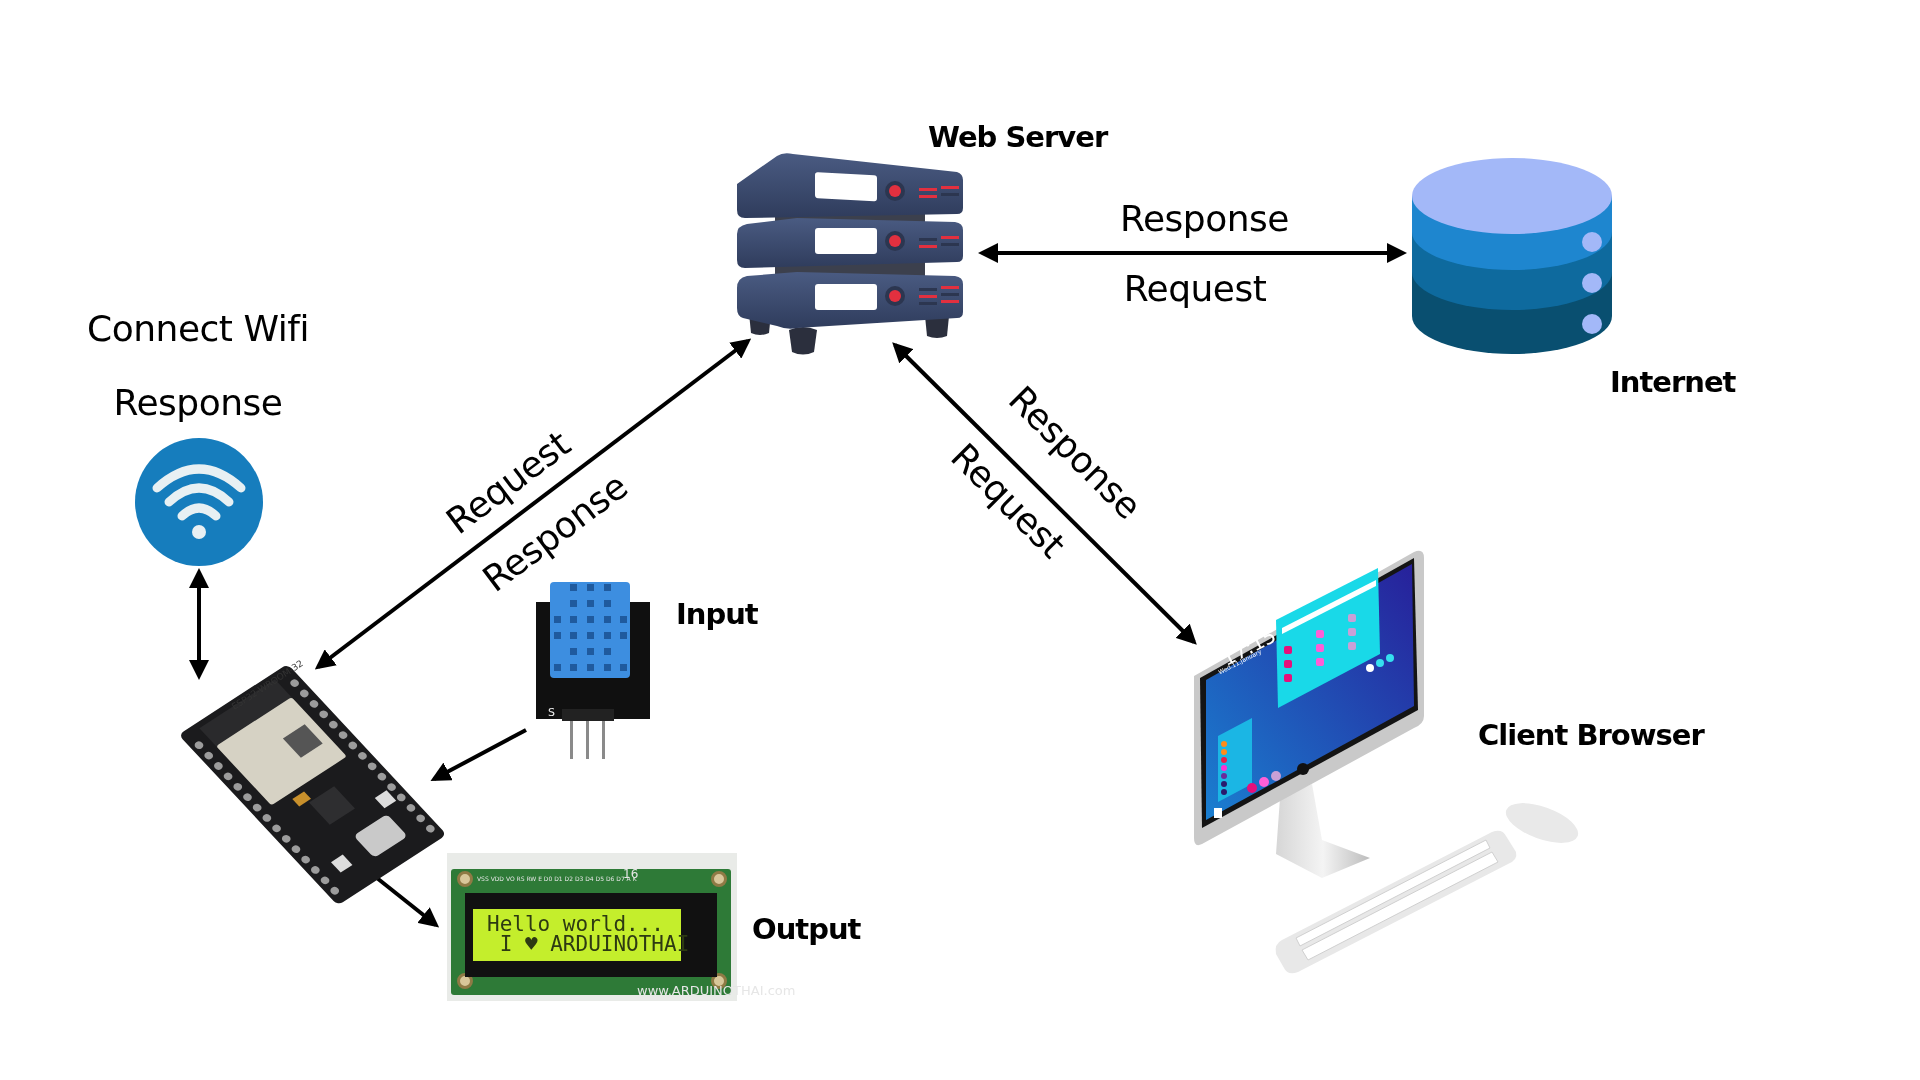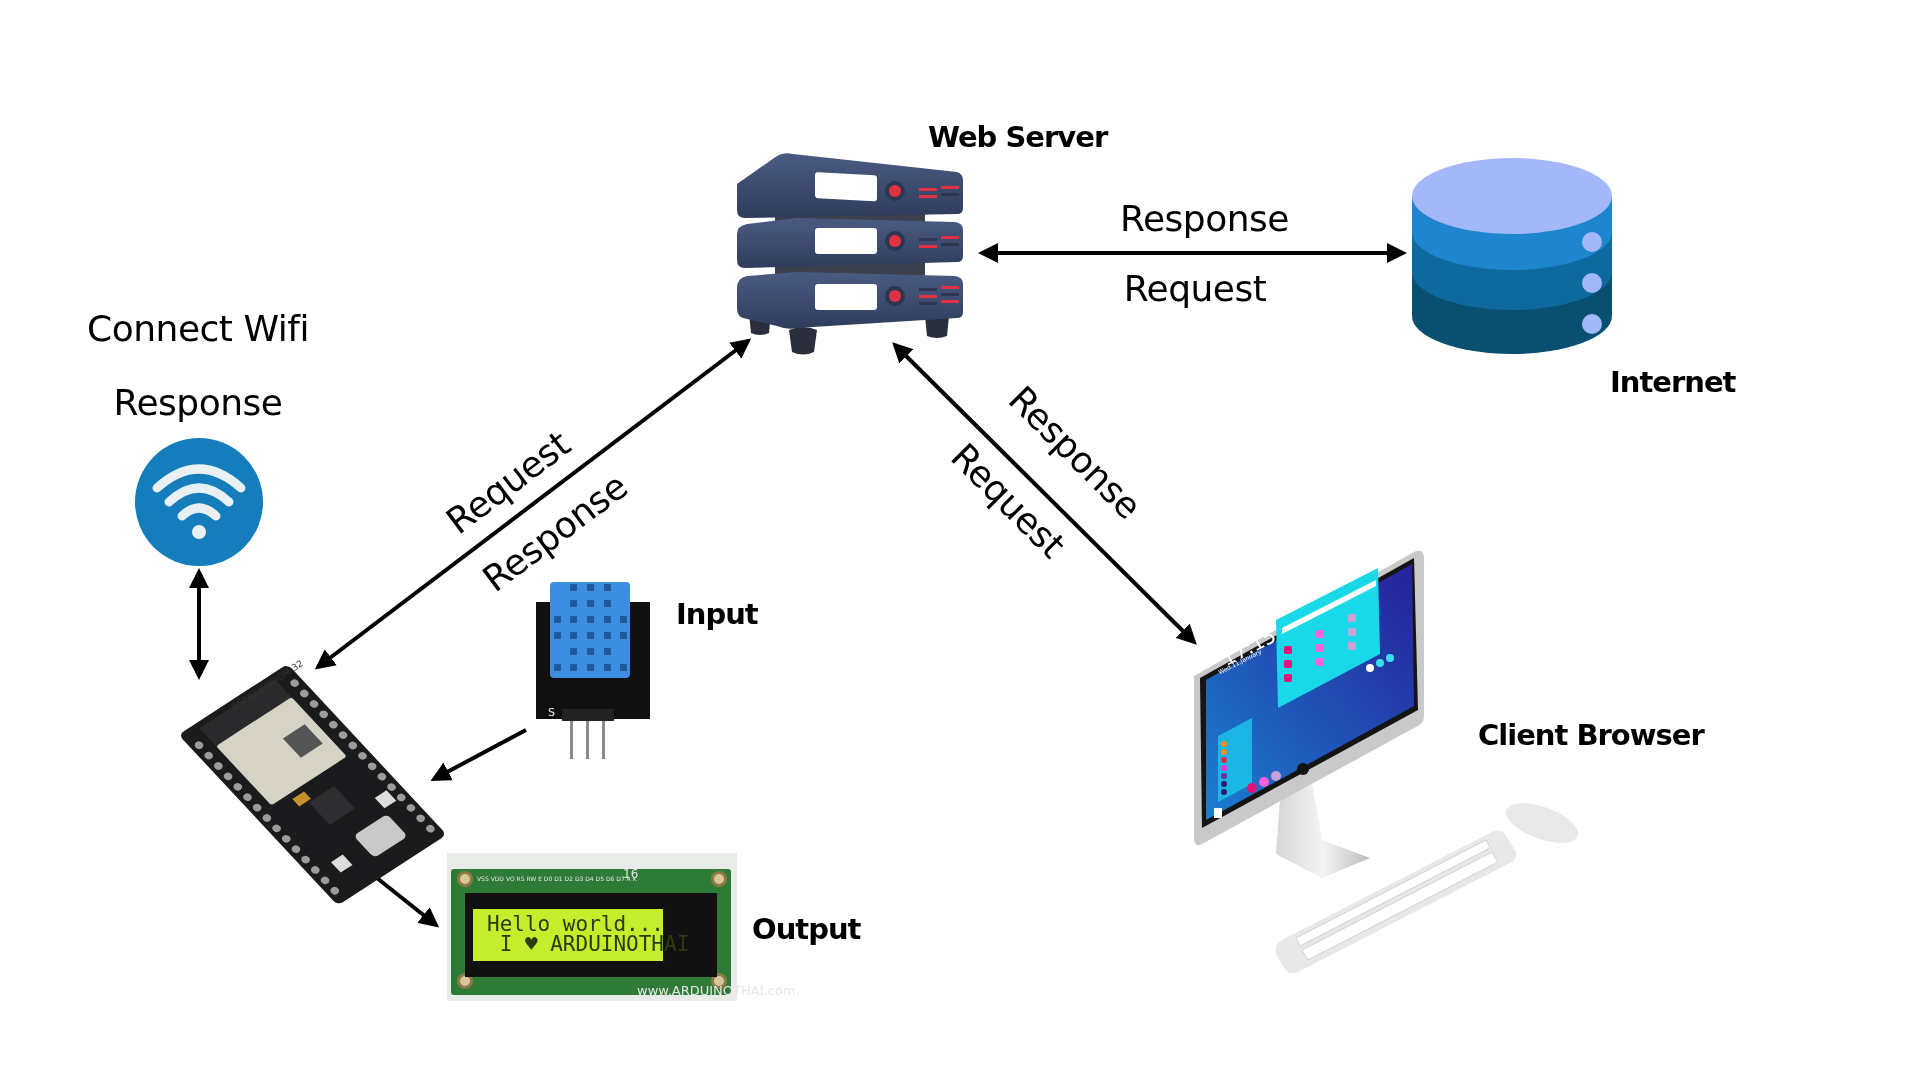--- a/index.html
+++ b/index.html
@@ -201,21 +201,21 @@
 
 <div class="abs" style="left:447px; top:853px; width:290px; height:148px; background:#e9ebe8;">
   <div class="abs" style="left:4px; top:16px; width:280px; height:126px; background:#2e7a37; border-radius:3px;"></div>
   <div class="abs" style="left:10px; top:18px; width:16px; height:16px; border-radius:50%; background:#d8c79a; border:3px solid #8f7a45; box-sizing:border-box;"></div>
   <div class="abs" style="left:264px; top:18px; width:16px; height:16px; border-radius:50%; background:#d8c79a; border:3px solid #8f7a45; box-sizing:border-box;"></div>
   <div class="abs" style="left:10px; top:120px; width:16px; height:16px; border-radius:50%; background:#d8c79a; border:3px solid #8f7a45; box-sizing:border-box;"></div>
   <div class="abs" style="left:264px; top:120px; width:16px; height:16px; border-radius:50%; background:#d8c79a; border:3px solid #8f7a45; box-sizing:border-box;"></div>
   <div class="abs" style="left:30px; top:22px; font-size:6px; color:#e6e6e6; white-space:nowrap;">VSS VDD VO RS RW E D0 D1 D2 D3 D4 D5 D6 D7 A K</div>
   <div class="abs" style="left:176px; top:14px; font-size:12px; color:#e6e6e6;">16</div>
   <div class="abs" style="left:18px; top:40px; width:252px; height:84px; background:#111;"></div>
-  <div class="abs" style="left:26px; top:56px; width:190px; height:52px; background:#c4ee2c;">
+  <div class="abs" style="left:26px; top:56px; width:208px; height:52px; background:#c4ee2c;">
     <div class="abs lcd-text" style="left:14px; top:4px;">Hello world...</div>
     <div class="abs lcd-text" style="left:14px; top:24px;"> I ♥ ARDUINOTHAI</div>
   </div>
   <div class="abs" style="left:190px; top:130px; font-size:13px; color:#e6e6e6; white-space:nowrap;">www.ARDUINOTHAI.com</div>
 </div>
 <div class="abs label-bold" style="left:752px; top:912px;">Output</div>
 
 <div class="abs" style="left:1192px; top:540px; width:410px; height:440px;">
   <svg width="410" height="440">
     <defs>

